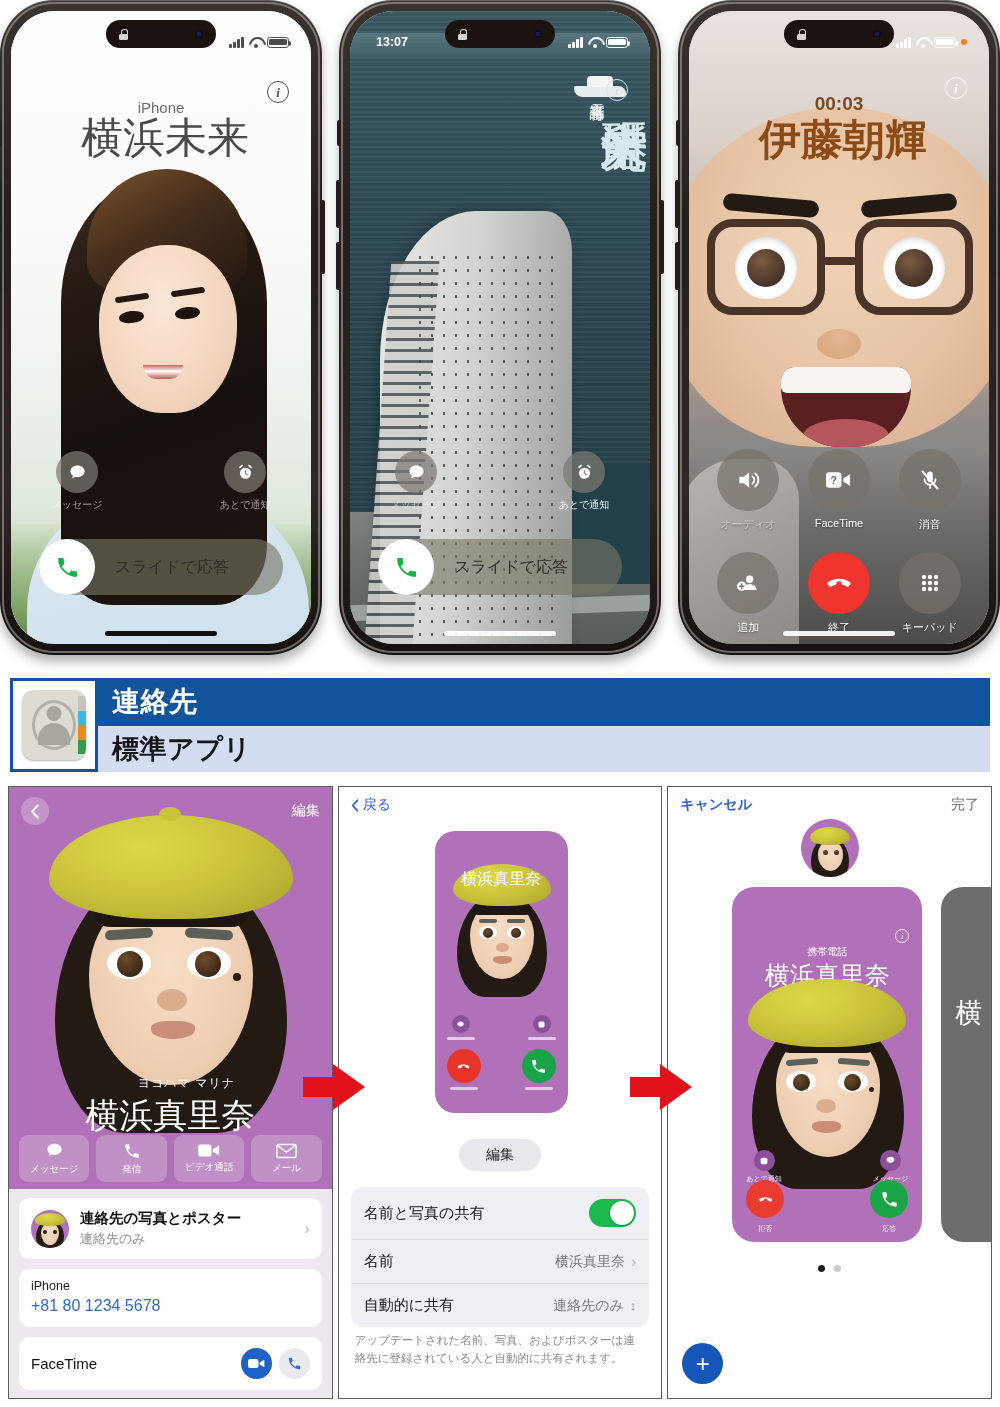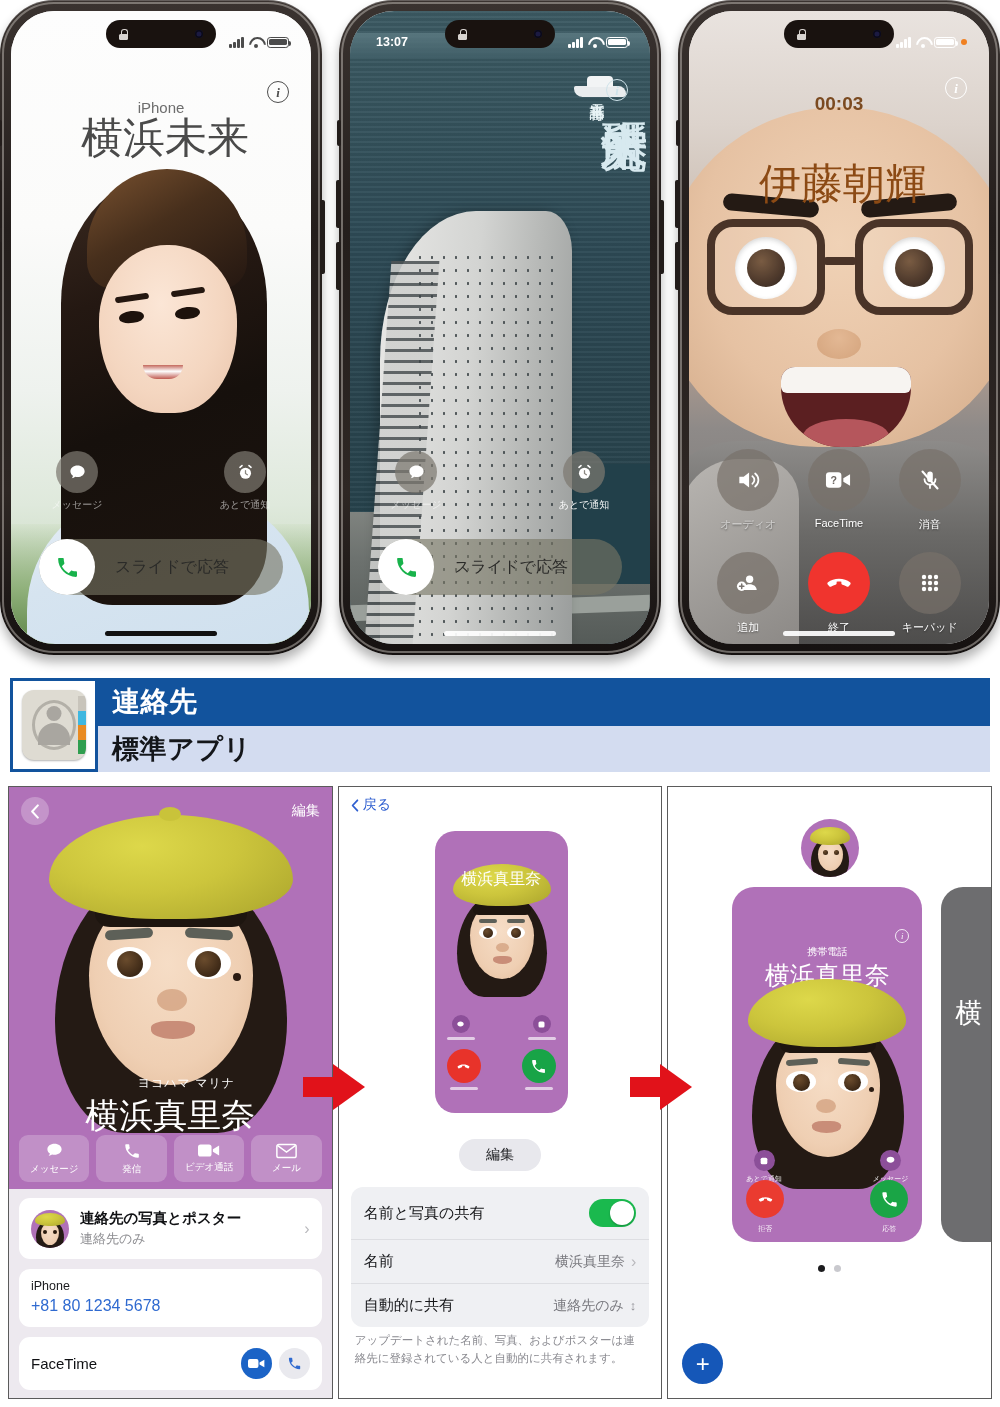--- a/index.html
+++ b/index.html
@@ -516,21 +516,21 @@
             </span>
           <span class="wifi"></span>
           <span class="batt"></span>
           <span class="rec-dot"></span>
         </span>
       </div>
 
       <div class="call-ui">
         <div class="info-btn" style="top:66px;color:#ffffff;">i</div>
         <div class="caller-sub" style="top:82px;color:#7b4a20;font-weight:700;font-size:19px;">00:03</div>
-        <div class="caller-name" style="top:108px;color:#8c4a14;font-size:42px;font-weight:400;margin-top:44px;">伊藤朝輝</div>
+        <div class="caller-name" style="top:108px;color:#8c4a14;font-size:42px;font-weight:700;">伊藤朝輝</div>
 
         <div class="call-grid" style="top:438px;">
           <div class="cg-item">
             <div class="cg-circ">
               <svg width="26" height="26" viewBox="0 0 24 24" fill="#fff">
                   <path d="M4 9v6h4l5 4V5L8 9H4z"></path>
                   <path d="M16 8.5c1.2 1 1.9 2.2 1.9 3.5s-.7 2.5-1.9 3.5" stroke="#fff" stroke-width="1.6" fill="none" stroke-linecap="round"></path>
                   <path d="M18.6 6c1.9 1.5 3 3.6 3 6s-1.1 4.5-3 6" stroke="#fff" stroke-width="1.6" fill="none" stroke-linecap="round"></path>
                 </svg>
             </div>
@@ -810,20 +810,24 @@
         <span class="sp"></span>
         <span class="pB-val">連絡先のみ</span>
         <span style="color:#8d8d93;font-size:13px;line-height:1;">↕</span>
       </div>
     </div>
 
     <div class="pB-note">アップデートされた名前、写真、およびポスターは連絡先に登録されている人と自動的に共有されます。</div>
   </div>
 
   <div class="panel">
+    <div class="pC-nav">
+      <span class="pC-cancel">キャンセル</span>
+      <span class="pC-done">完了</span>
+    </div>
 
     <div class="avatar-top">
       <span class="mj mj-hair" style="left:10px;top:18px;width:38px;height:42px;"></span>
       <span class="mj mj-face" style="left:17px;top:22px;width:25px;height:30px;"></span>
       <span class="mj mj-beret" style="left:9px;top:8px;width:40px;height:18px;"></span>
       <span class="mj mj-pupil" style="left:22px;top:31px;width:5px;height:5px;"></span>
       <span class="mj mj-pupil" style="left:33px;top:31px;width:5px;height:5px;"></span>
     </div>
 
     <div class="poster-side">

